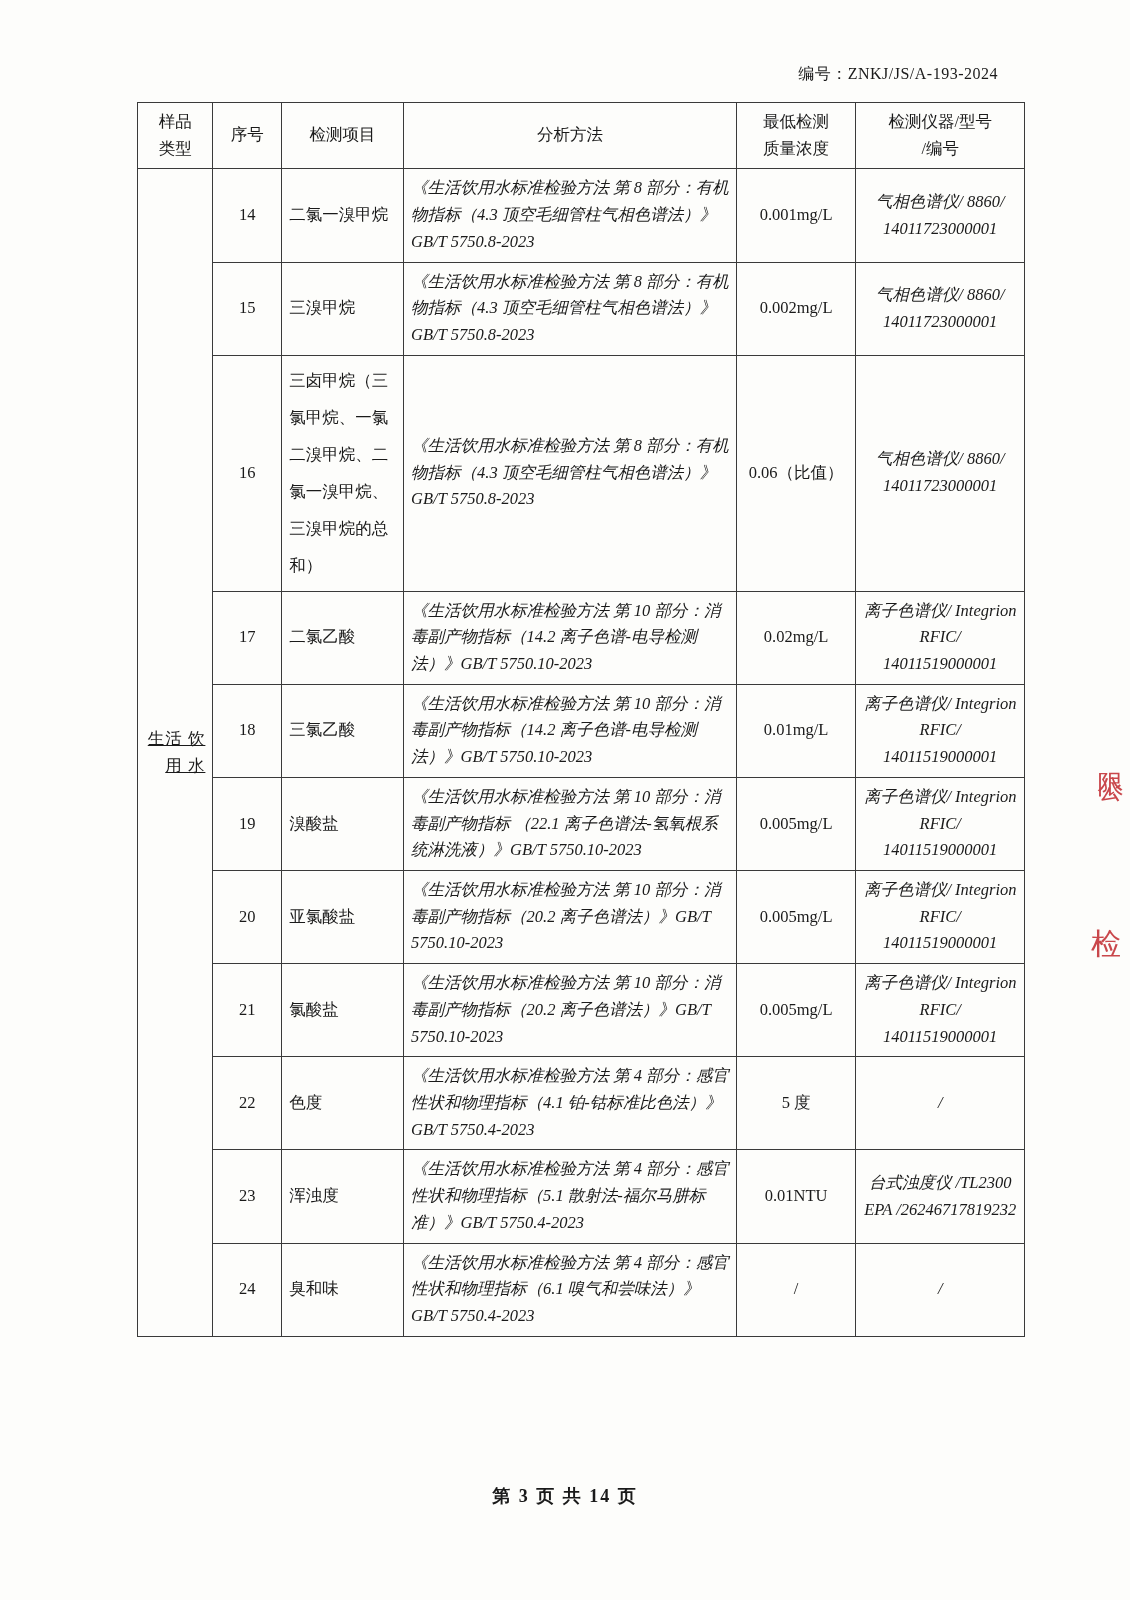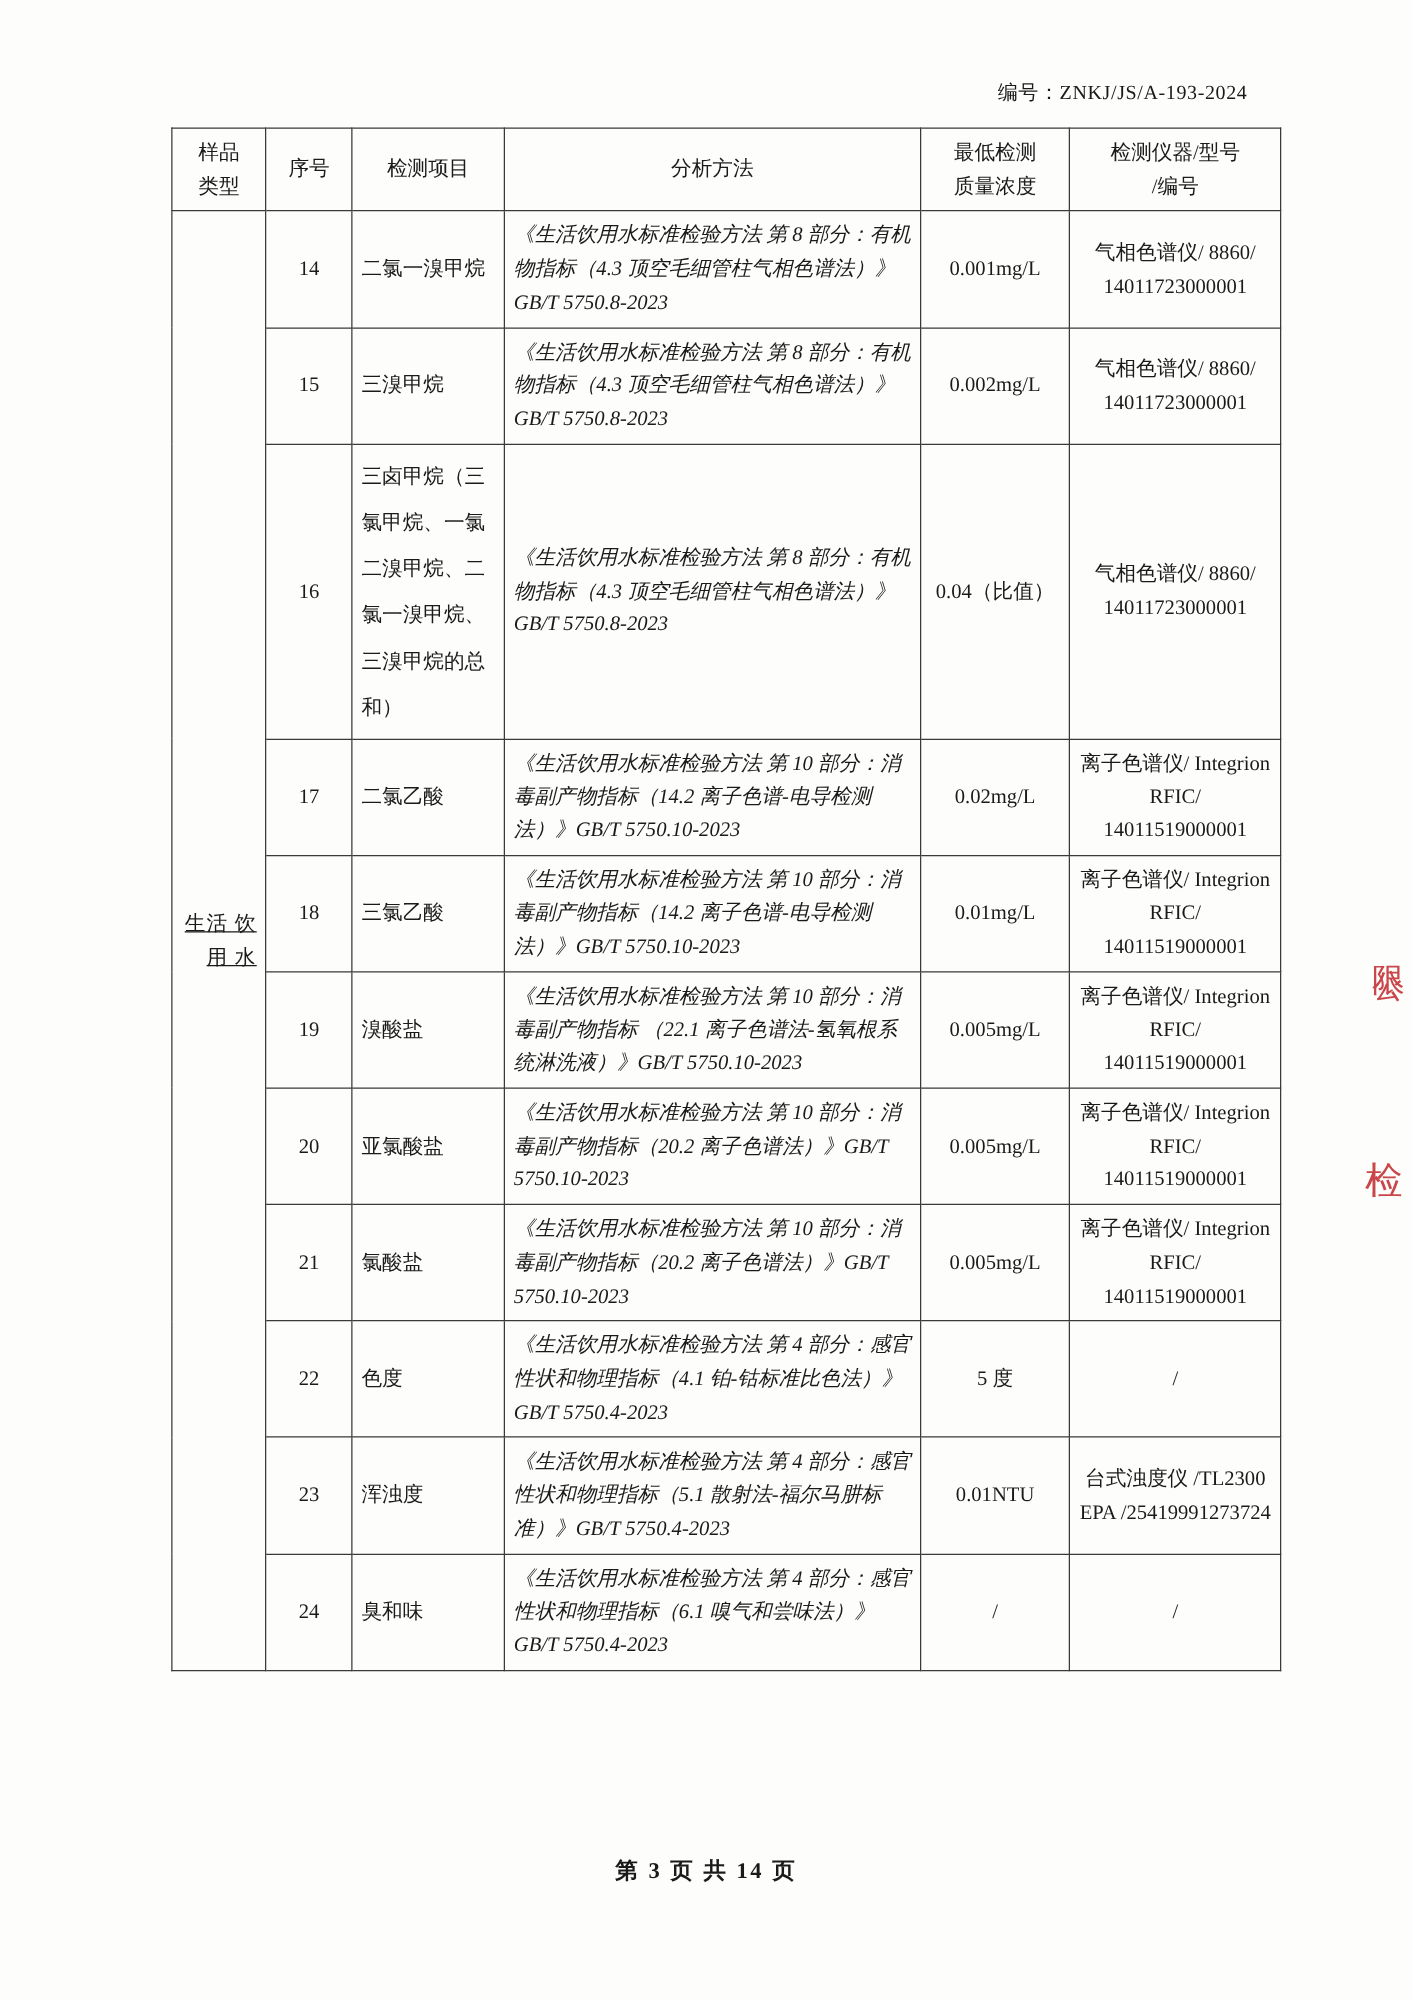--- a/index.html
+++ b/index.html
@@ -83,20 +83,21 @@
   }
   td.limit {
     text-align: center;
     font-size: 15.5px;
     white-space: nowrap;
   }
   td.instr {
     text-align: center;
     font-size: 15.5px;
     line-height: 1.75;
+    font-style: italic;
   }
   .footer {
     position: absolute;
     bottom: 92px;
     left: 0;
     right: 0;
     text-align: center;
     font-size: 18px;
     font-weight: bold;
     letter-spacing: 2px;
@@ -175,21 +176,21 @@
         <td class="ctr">15</td>
         <td class="item">三溴甲烷</td>
         <td class="method">《生活饮用水标准检验方法 第 8 部分：有机物指标（4.3 顶空毛细管柱气相色谱法）》GB/T 5750.8-2023</td>
         <td class="limit">0.002mg/L</td>
         <td class="instr">气相色谱仪/ 8860/ 14011723000001</td>
       </tr>
       <tr>
         <td class="ctr">16</td>
         <td class="item tall">三卤甲烷（三氯甲烷、一氯二溴甲烷、二氯一溴甲烷、三溴甲烷的总和）</td>
         <td class="method">《生活饮用水标准检验方法 第 8 部分：有机物指标（4.3 顶空毛细管柱气相色谱法）》GB/T 5750.8-2023</td>
-        <td class="limit">0.04（比值）</td>
+        <td class="limit">0.06（比值）</td>
         <td class="instr">气相色谱仪/ 8860/ 14011723000001</td>
       </tr>
       <tr>
         <td class="ctr">17</td>
         <td class="item">二氯乙酸</td>
         <td class="method">《生活饮用水标准检验方法 第 10 部分：消毒副产物指标（14.2 离子色谱-电导检测法）》GB/T 5750.10-2023</td>
         <td class="limit">0.02mg/L</td>
         <td class="instr">离子色谱仪/ Integrion RFIC/ 14011519000001</td>
       </tr>
       <tr>
@@ -225,21 +226,21 @@
         <td class="item">色度</td>
         <td class="method">《生活饮用水标准检验方法 第 4 部分：感官性状和物理指标（4.1 铂-钴标准比色法）》GB/T 5750.4-2023</td>
         <td class="limit">5 度</td>
         <td class="instr">/</td>
       </tr>
       <tr>
         <td class="ctr">23</td>
         <td class="item">浑浊度</td>
         <td class="method">《生活饮用水标准检验方法 第 4 部分：感官性状和物理指标（5.1 散射法-福尔马肼标准）》GB/T 5750.4-2023</td>
         <td class="limit">0.01NTU</td>
-        <td class="instr">台式浊度仪 /TL2300 EPA /25419991273724</td>
+        <td class="instr">台式浊度仪 /TL2300 EPA /26246717819232</td>
       </tr>
       <tr>
         <td class="ctr">24</td>
         <td class="item">臭和味</td>
         <td class="method">《生活饮用水标准检验方法 第 4 部分：感官性状和物理指标（6.1 嗅气和尝味法）》GB/T 5750.4-2023</td>
         <td class="limit">/</td>
         <td class="instr">/</td>
       </tr>
     </tbody>
   </table>

